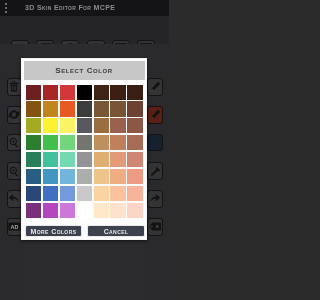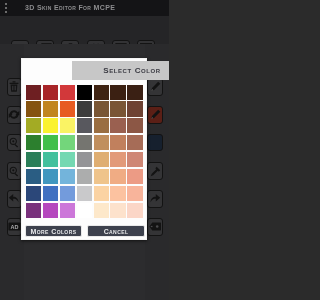--- a/index.html
+++ b/index.html
@@ -29,21 +29,21 @@
   .rail.left{left:0;}
   .rail.right{left:145px;width:24px;}
   .sbtn{position:absolute;width:15.5px;height:17.5px;border:1px solid #131313;border-radius:3px;
         background:#343436;box-sizing:border-box;}
 
 
   
   .dialog{position:absolute;left:21px;top:58px;width:126px;height:182px;background:#fdfdfd;
           border:1px solid #f4f4f4;box-sizing:border-box;box-shadow:0 1px 3px rgba(0,0,0,.6);}
   .dlg-head{position:absolute;left:1.5px;top:1.5px;width:121px;height:19px;background:#c7c7c7;
-            display:flex;align-items:center;justify-content:center;margin-left:48px;}
+            display:flex;align-items:center;justify-content:center;}
   .dlg-title{font-size:8px;font-weight:bold;color:#3a3a42;letter-spacing:.6px;font-variant:small-caps;}
   .grid{position:absolute;left:4.2px;top:25.5px;}
   .sw{position:absolute;width:15.2px;height:15.2px;}
   .dlg-btns{position:absolute;left:0;top:166px;width:126px;height:14px;}
   .dbtn{position:absolute;height:12px;border:1px solid #e9e9e9;border-radius:2px;
         background:#3d414d;box-sizing:border-box;display:flex;align-items:center;justify-content:center;}
   .dbtn span{font-size:7px;font-weight:bold;color:#e9eaec;letter-spacing:.4px;font-variant:small-caps;}
 </style>
 </head>
 <body>

